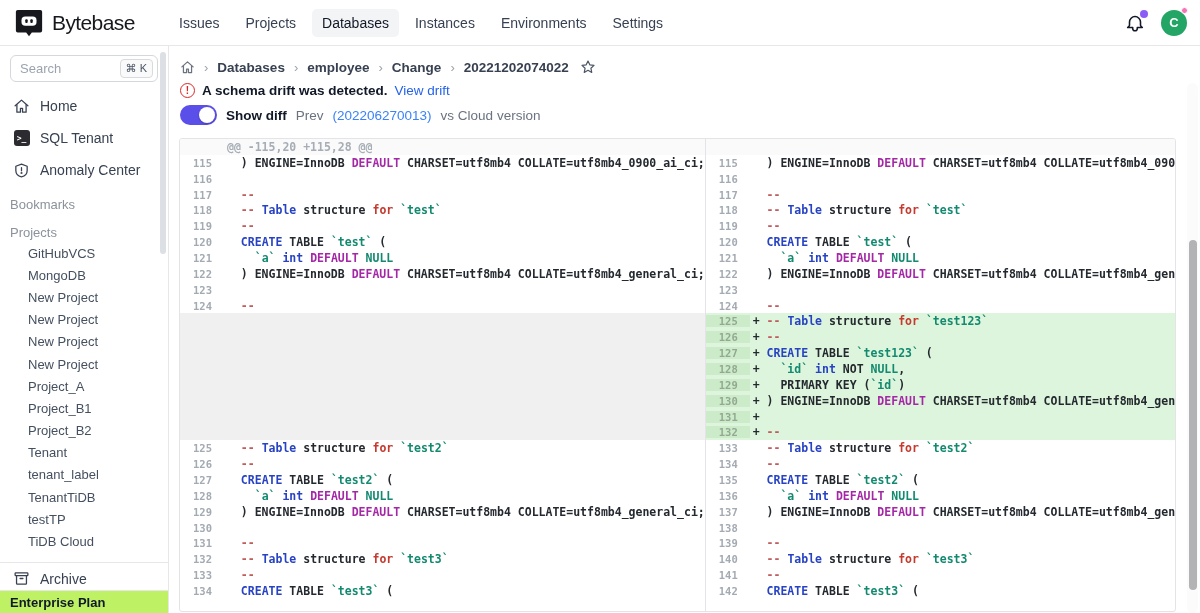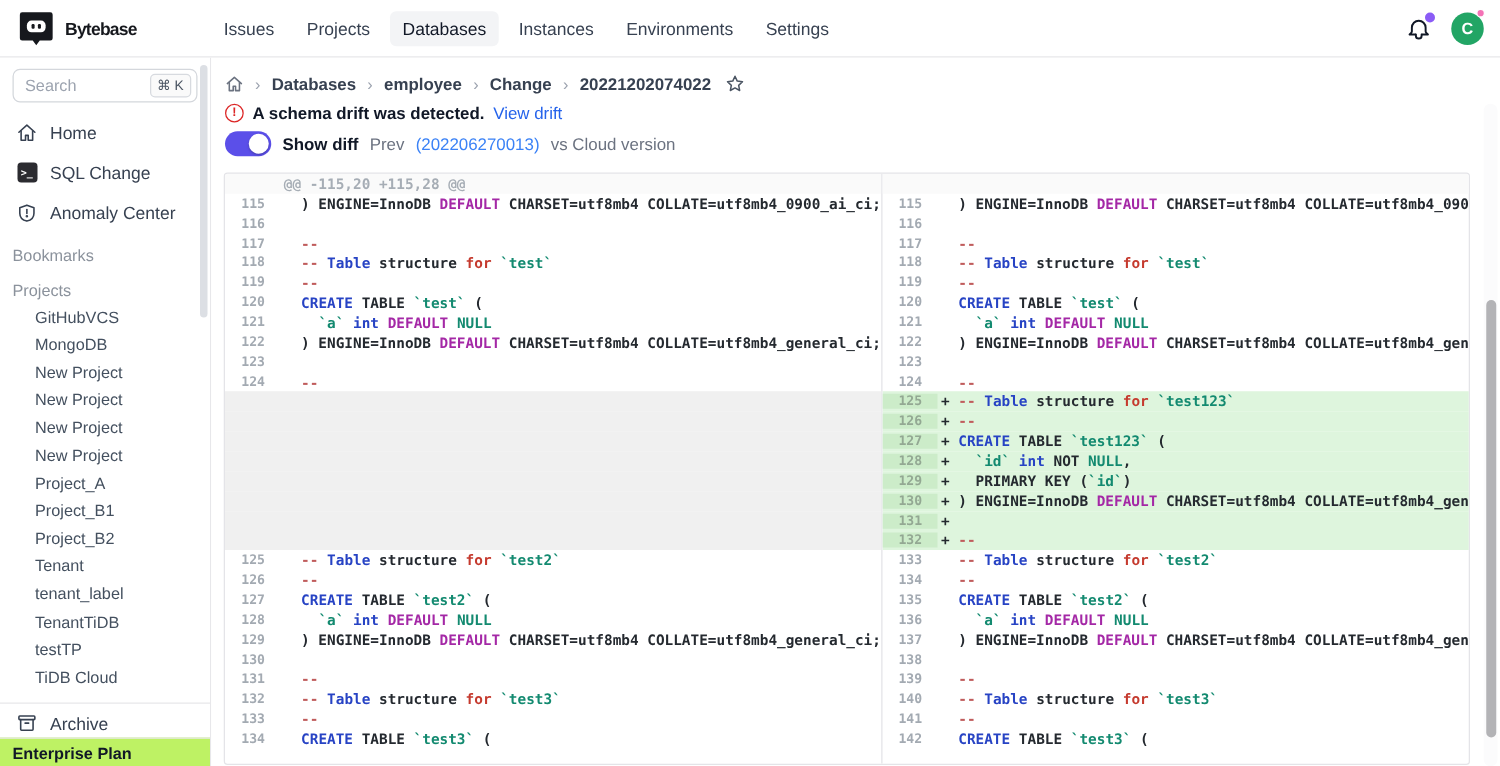--- a/index.html
+++ b/index.html
@@ -4,21 +4,21 @@
 <style>
   * { margin:0; padding:0; box-sizing:border-box; }
   html,body { width:1200px; height:613px; overflow:hidden; background:#fff;
               font-family:"Liberation Sans", sans-serif; }
   body { position:relative; }
 
   
   .navbar { position:absolute; top:0; left:0; width:1200px; height:46px;
             border-bottom:1px solid #e7e7ea; display:flex; align-items:center; background:#fff; z-index:10; }
   .brand { display:flex; align-items:center; gap:8px; padding-left:14px; width:163px; flex:none; }
-  .brand-name { font-size:14px; font-weight:700; color:#16181d; letter-spacing:-0.6px; }
+  .brand-name { font-size:21px; font-weight:400; color:#16181d; letter-spacing:-0.6px; }
   .nav-items { display:flex; align-items:center; gap:6px; margin-left:6px; }
   .nav-item { font-size:14px; color:#374151; padding:6px 10px; border-radius:5px; cursor:pointer; white-space:nowrap; }
   .nav-item.active { background:#f3f4f6; color:#111827; }
   .nav-right { margin-left:auto; display:flex; align-items:center; gap:15px; padding-right:13px; }
   .bell-wrap { position:relative; width:22px; height:22px; cursor:pointer; }
   .notif-dot { position:absolute; top:-2px; right:-2px; width:8px; height:8px; border-radius:50%; background:#8b5cf6; }
   .avatar { position:relative; width:26px; height:26px; border-radius:50%;
             color:#fff; font-size:13px; font-weight:700; display:flex; align-items:center; justify-content:center; cursor:pointer; }
   .avatar-dot { position:absolute; top:-3px; right:-1px; width:7px; height:7px; border-radius:50%; background:#f472b6; border:1px solid #fff; }
 
@@ -162,21 +162,21 @@
           <path d="M5.5 9.5V20h5v-5.5h3V20h5V9.5"></path>
       </svg>
     </span>
     <span>Home</span>
   </div>
 
   <div class="side-item">
     <span class="side-icon">
       <span class="sqlicon">&gt;_</span>
     </span>
-    <span>SQL Change</span>
+    <span>SQL Tenant</span>
   </div>
 
   <div class="side-item">
     <span class="side-icon">
       <svg width="17" height="17" viewBox="0 0 24 24" fill="none" stroke="#374151" stroke-width="1.8" stroke-linecap="round" stroke-linejoin="round">
         <path d="M12 3l8 3v6c0 4.6-3.4 7.9-8 9-4.6-1.1-8-4.4-8-9V6z"></path>
         <line x1="12" y1="8" x2="12" y2="12.5"></line>
           <circle cx="12" cy="15.5" r="0.6" fill="#374151"></circle>
       </svg>
     </span>

